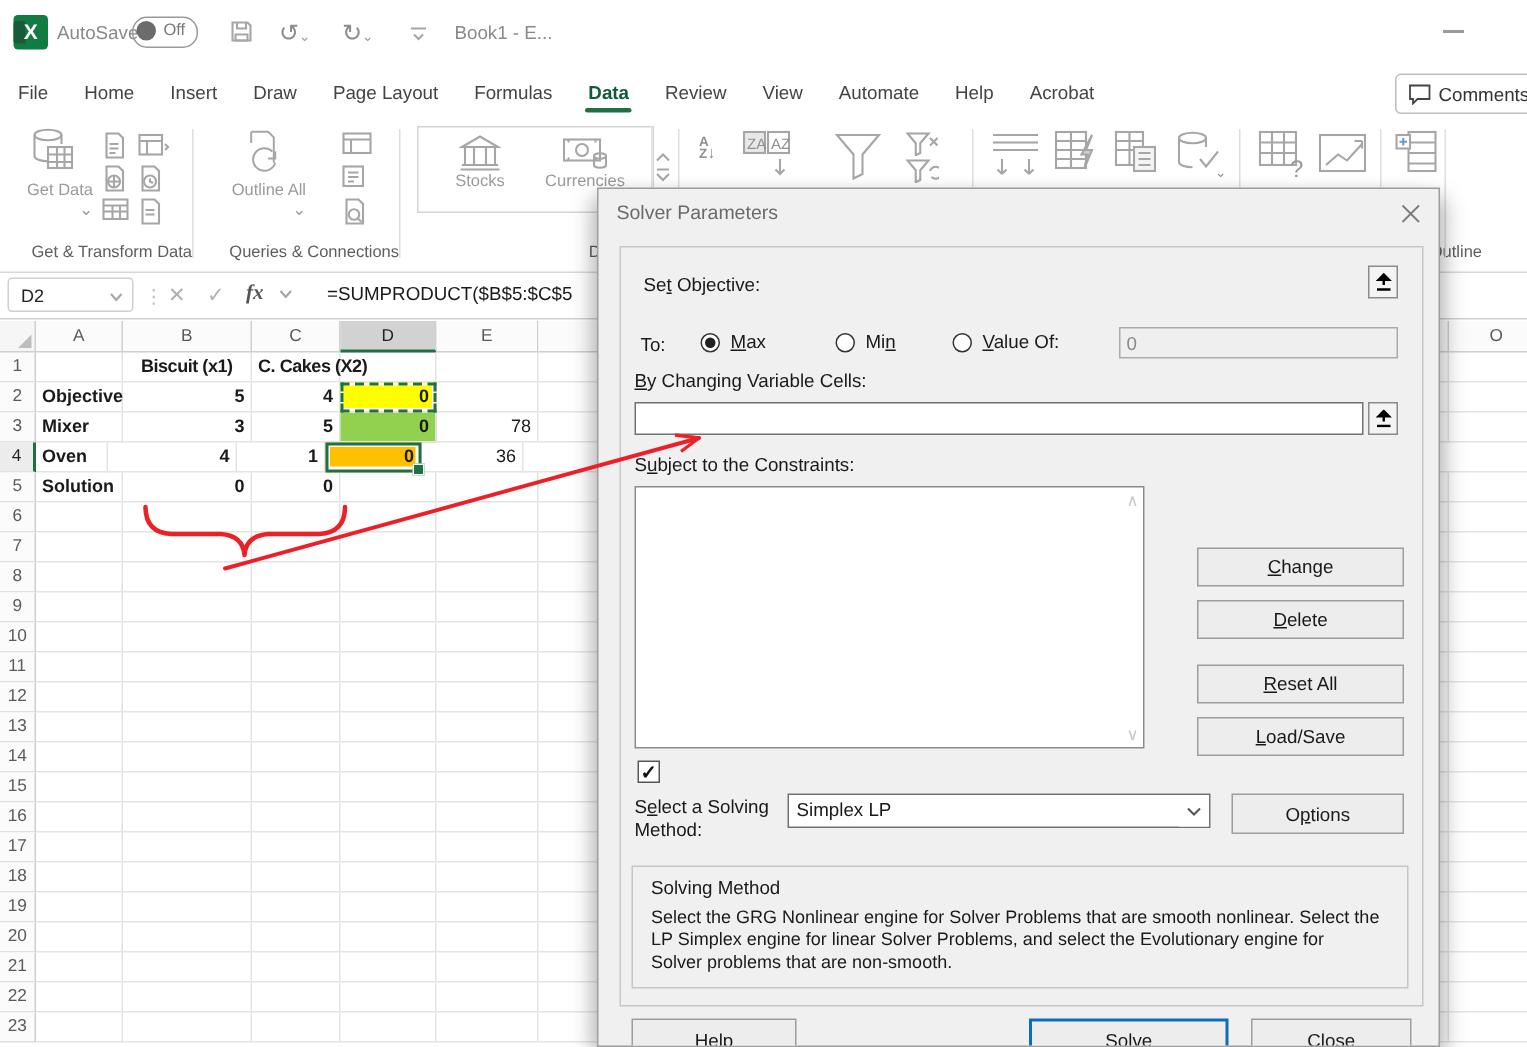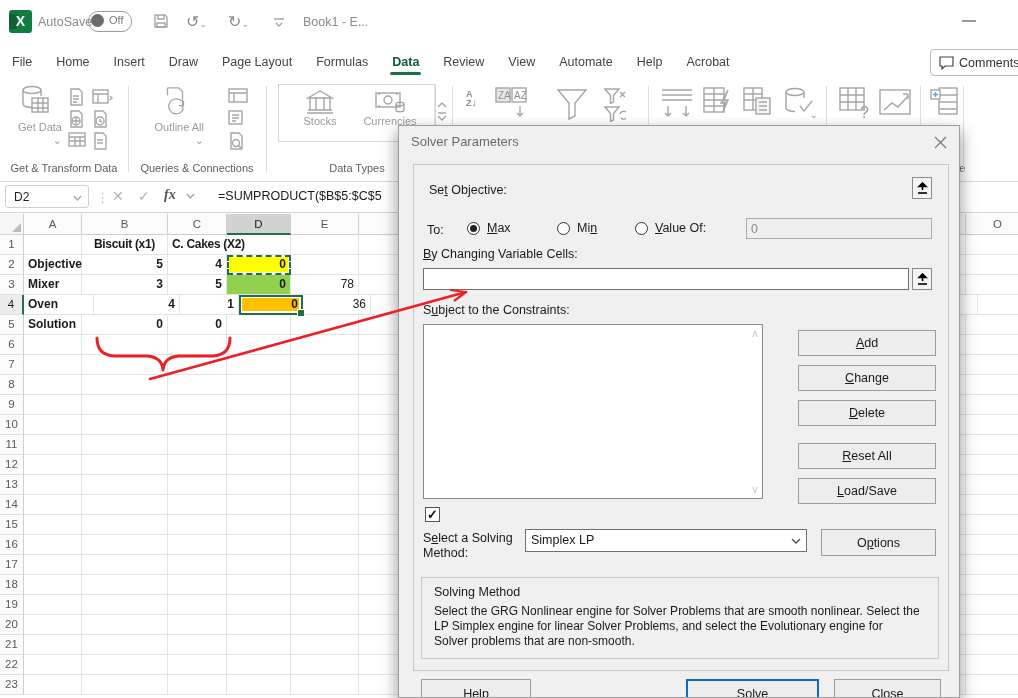--- a/index.html
+++ b/index.html
@@ -25,21 +25,21 @@
   
   #tabrow{position:absolute;left:0;top:45px;width:1018px;height:33px;display:flex;align-items:center;background:#fff;}
   .rtab{padding:0 12px;font-size:12.5px;color:#444;height:30px;line-height:30px;position:relative;white-space:nowrap;}
   .rtab.active{color:#0e5c38;font-weight:bold;}
   .rtab.active::after{content:"";position:absolute;left:10px;right:10px;bottom:2px;height:3px;background:#1E7145;border-radius:2px;}
   #comments-btn{position:absolute;left:930px;top:49px;width:110px;height:25px;border:1px solid #bdbdbd;border-radius:4px;
                 display:flex;align-items:center;gap:5px;padding-left:8px;font-size:12.5px;color:#333;background:#fff;overflow:hidden;}
   
   #ribbon{position:absolute;left:0;top:78px;width:1018px;height:103px;background:#fff;border-bottom:1px solid #d8d8d8;}
   .gdiv{position:absolute;top:8px;width:1px;height:86px;background:#dedede;}
-  .grplbl{position:absolute;top:84px;font-size:11px;color:#605e5c;white-space:nowrap;text-align:center;}
+  .grplbl{position:absolute;top:84px;font-size:11px;color:#605e5c;white-space:nowrap;text-align:right;}
   .bigbtn{position:absolute;top:6px;width:54px;text-align:right;color:#9b9b9b;font-size:11px;}
   .bigbtn .lbl{margin-top:3px;line-height:13px;}
   .sico{position:absolute;}
   .ico-stroke{stroke:#a6a6a6;fill:none;stroke-width:1.4;}
   .gallery{position:absolute;left:278px;top:6px;width:156px;height:56px;border:1px solid #d4d4d4;background:#fff;}
   .gal-item{position:absolute;top:4px;width:70px;text-align:center;font-size:11px;color:#9b9b9b;}
   .galscroll{position:absolute;left:434px;top:6px;width:14px;height:56px;border-left:1px solid #e4e4e4;
              display:flex;flex-direction:column;align-items:center;justify-content:center;gap:4px;color:#8c8c8c;}
   
   #fbar{position:absolute;left:0;top:182px;width:1018px;height:30px;background:#fff;border-bottom:1px solid #d0d0d0;}
@@ -449,21 +449,21 @@
         <div class="cell" style="width: 65px;"></div>
         <div class="cell" style="width: 65px;"></div>
         <div class="cell" style="width: 65px;"></div>
         <div class="cell" style="width: 65px;"></div>
         <div class="cell" style="width: 65px;"></div>
         <div class="cell" style="width: 65px;"></div>
         <div class="cell" style="width: 64px;"></div>
       </div>
       <div class="grow">
         <div class="rowhdr sel">4</div>
-        <div class="cell c-bold al-left" style="width: 70px;">Oven</div>
+        <div class="cell c-bold al-left" style="width: 48px;">Oven</div>
         <div class="cell c-bold al-right" style="width: 86px;">4</div>
         <div class="cell c-bold al-right" style="width: 59px;">1</div>
         <div class="cell c-bold bg-orange bd-solid has-handle al-right" style="width: 64px;">0</div>
         <div class="cell al-right" style="width: 68px;">36</div>
         <div class="cell" style="width: 87px;"></div>
         <div class="cell" style="width: 65px;"></div>
         <div class="cell" style="width: 65px;"></div>
         <div class="cell" style="width: 65px;"></div>
         <div class="cell" style="width: 65px;"></div>
         <div class="cell" style="width: 65px;"></div>
@@ -862,21 +862,20 @@
         <path d="M2 4.5L5.5 1 9 4.5z"></path>
         <path d="M1 11h9" fill="none"></path>
       </svg>
   </button>
 
   <div class="dlabel" style="left:24px;top:177px;">S<u>u</u>bject to the Constraints:</div>
   <div id="constraints-list">
     <span class="up">∧</span>
     <span class="dn">∨</span>
   </div>
-  <button class="btn" style="left:399px;top:204px;width:138px;"><u>A</u>dd</button>
   <button class="btn" style="left:399px;top:239px;width:138px;"><u>C</u>hange</button>
   <button class="btn" style="left:399px;top:274px;width:138px;"><u>D</u>elete</button>
   <button class="btn" style="left:399px;top:352px;width:138px;"><u>L</u>oad/Save</button>
   <button class="btn" style="left:399px;top:317px;width:138px;"><u>R</u>eset All</button>
 
   <div class="chkbox">✓</div>
 
   <div class="dlabel" style="left:24px;top:405px;width:100px;white-space:normal;line-height:15px;">S<u>e</u>lect a Solving Method:</div>
   <div class="combo">
     <span>Simplex LP</span>

